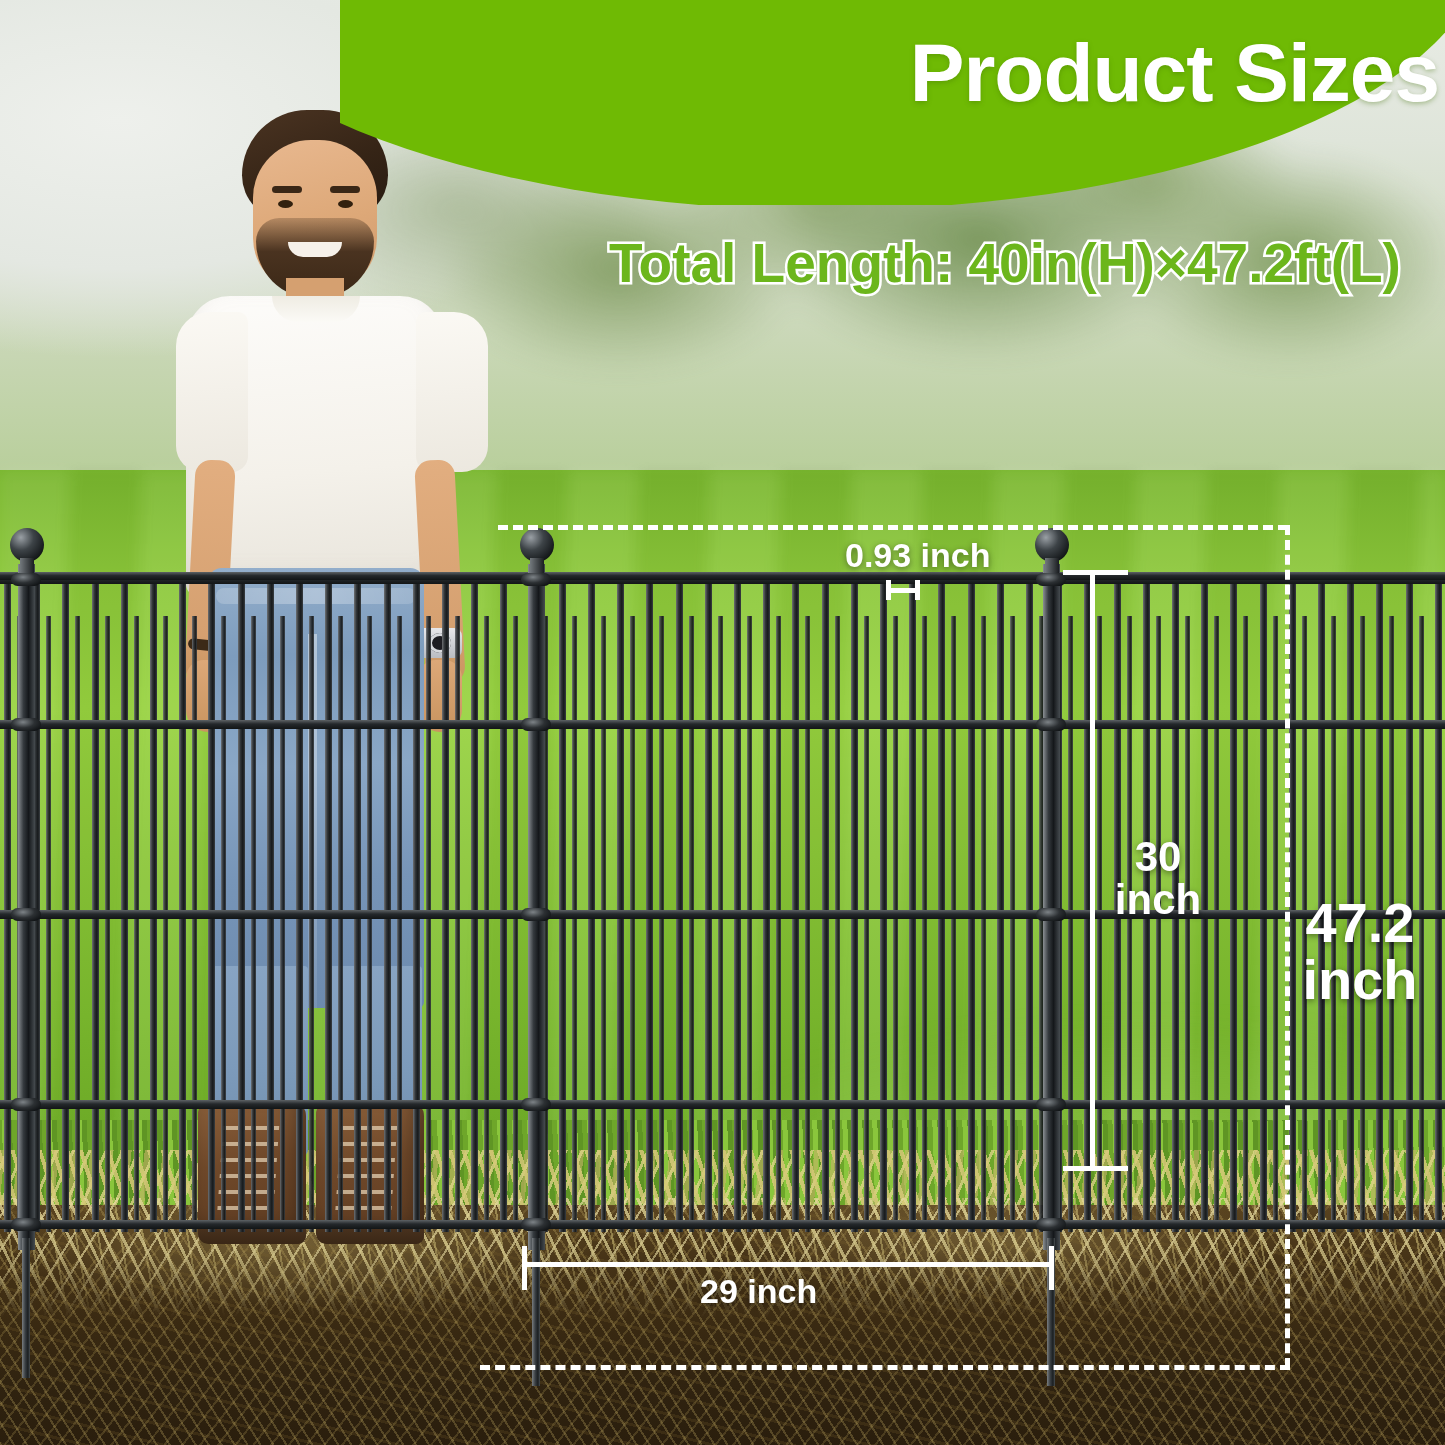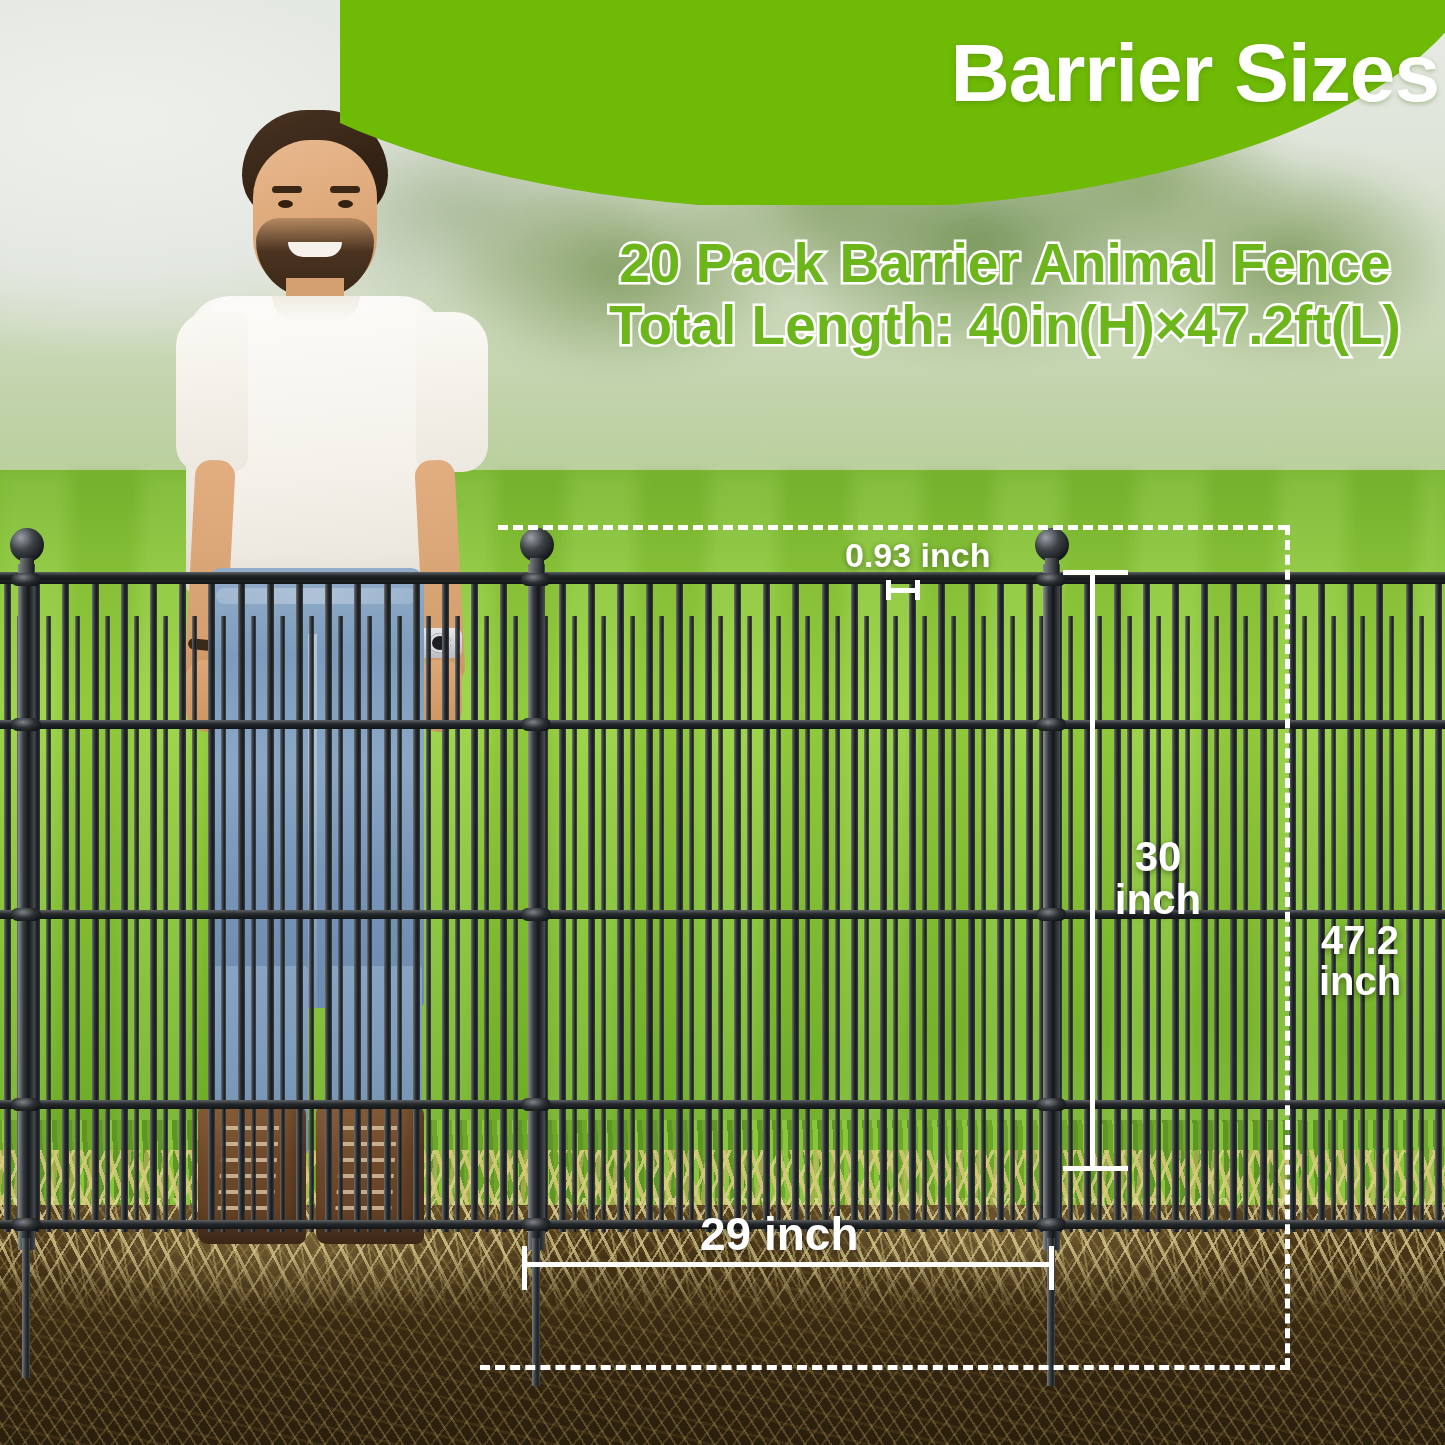--- a/index.html
+++ b/index.html
@@ -166,22 +166,22 @@
   .dash-v{position:absolute;width:0;border-left:5px dashed #ffffff;}
   .solid-v{position:absolute;width:5px;background:#ffffff;}
   .solid-h{position:absolute;height:5px;background:#ffffff;}
   .cap-h{position:absolute;height:5px;background:#ffffff;}
   .cap-v{position:absolute;width:5px;background:#ffffff;}
 
   .lbl{position:absolute;color:#ffffff;font-weight:bold;line-height:1.02;text-align:center;
        text-shadow:0 2px 6px rgba(0,0,0,.45);white-space:pre-line;}
   .lbl-145{left:845px;top:538px;font-size:34px;}
   .lbl-40{left:1098px;top:836px;font-size:42px;width:120px;}
-  .lbl-472{left:1295px;top:920px;font-size:40px;width:130px;}
-  .lbl-29{left:700px;top:1211px;font-size:46px;}
+  .lbl-472{left:1295px;top:894px;font-size:56px;width:130px;}
+  .lbl-29{left:700px;top:1274px;font-size:34px;}
 </style>
 </head>
 <body>
 
 <div id="stage">
 
   <div class="scene">
     <div class="sky"></div>
     <div class="trees"></div>
     <div class="shrubs"></div>
@@ -382,21 +382,20 @@
     <div class="cap-v" style="left:915px;top:580px;height:20px;"></div>
 
     <div class="solid-h" style="left:522px;top:1262px;width:532px;"></div>
     <div class="cap-v" style="left:522px;top:1246px;height:44px;"></div>
     <div class="cap-v" style="left:1049px;top:1246px;height:44px;"></div>
     <div class="lbl lbl-29">29 inch</div>
   </div>
 
   <div class="banner">
     <div class="banner-shape"></div>
-    <div class="banner-title">Barrier Sizes</div>
+    <div class="banner-title">Product Sizes</div>
   </div>
 
   <div class="headline">
-    <span>20 Pack Barrier Animal Fence</span>
     <span>Total Length: 40in(H)×47.2ft(L)</span>
   </div>
 
 </div>
 
 </body></html>

